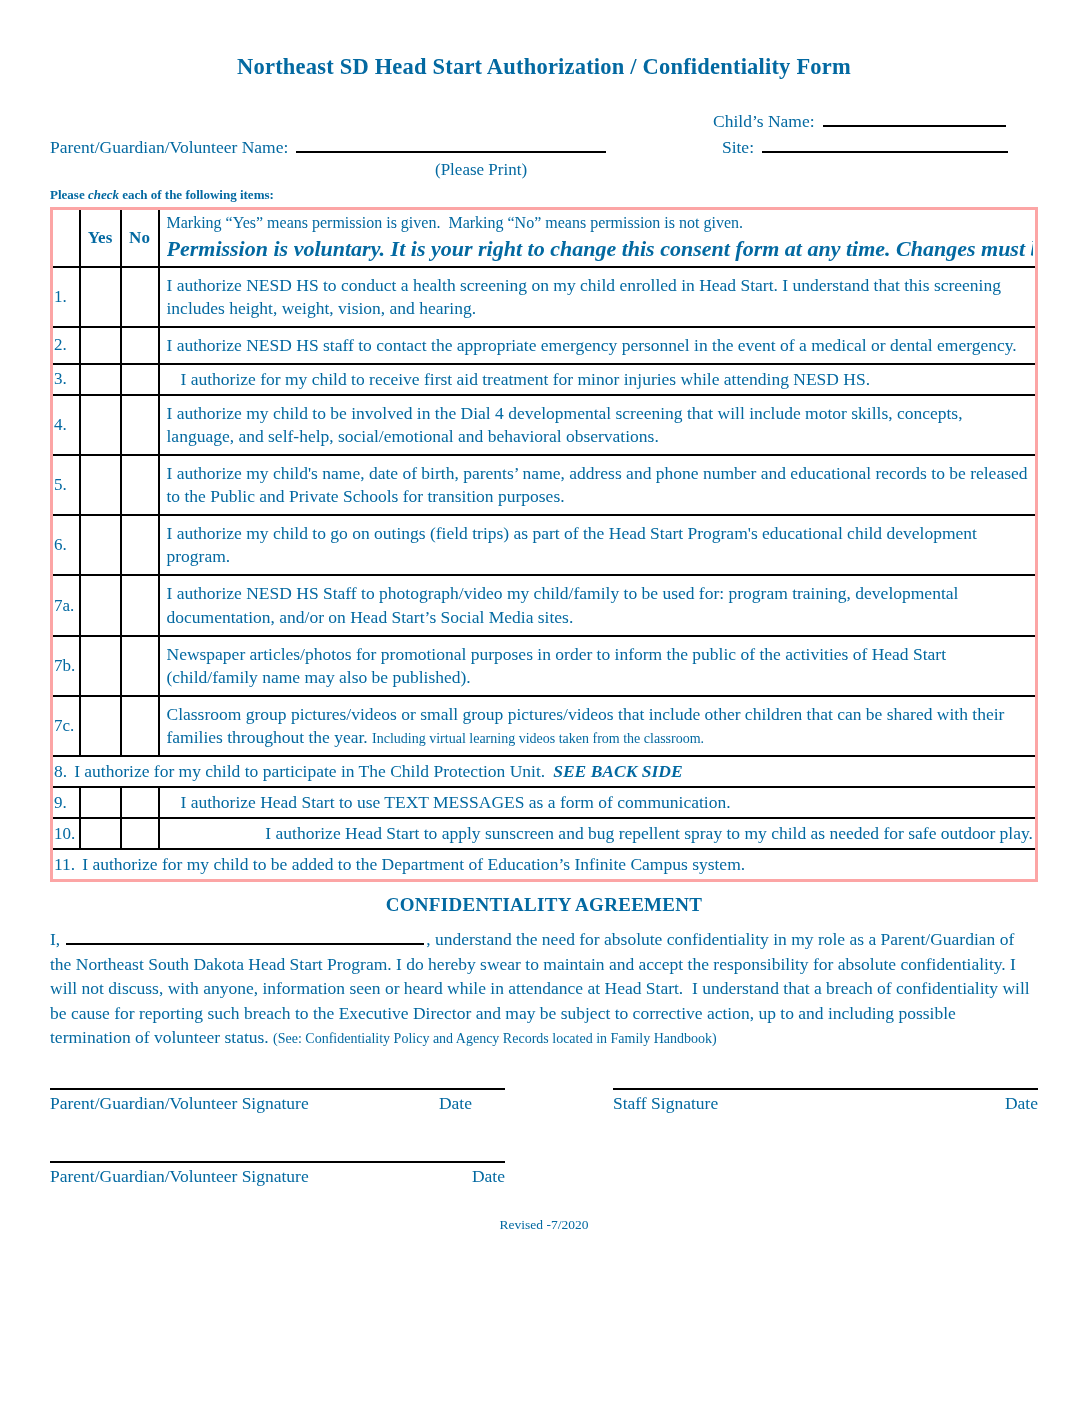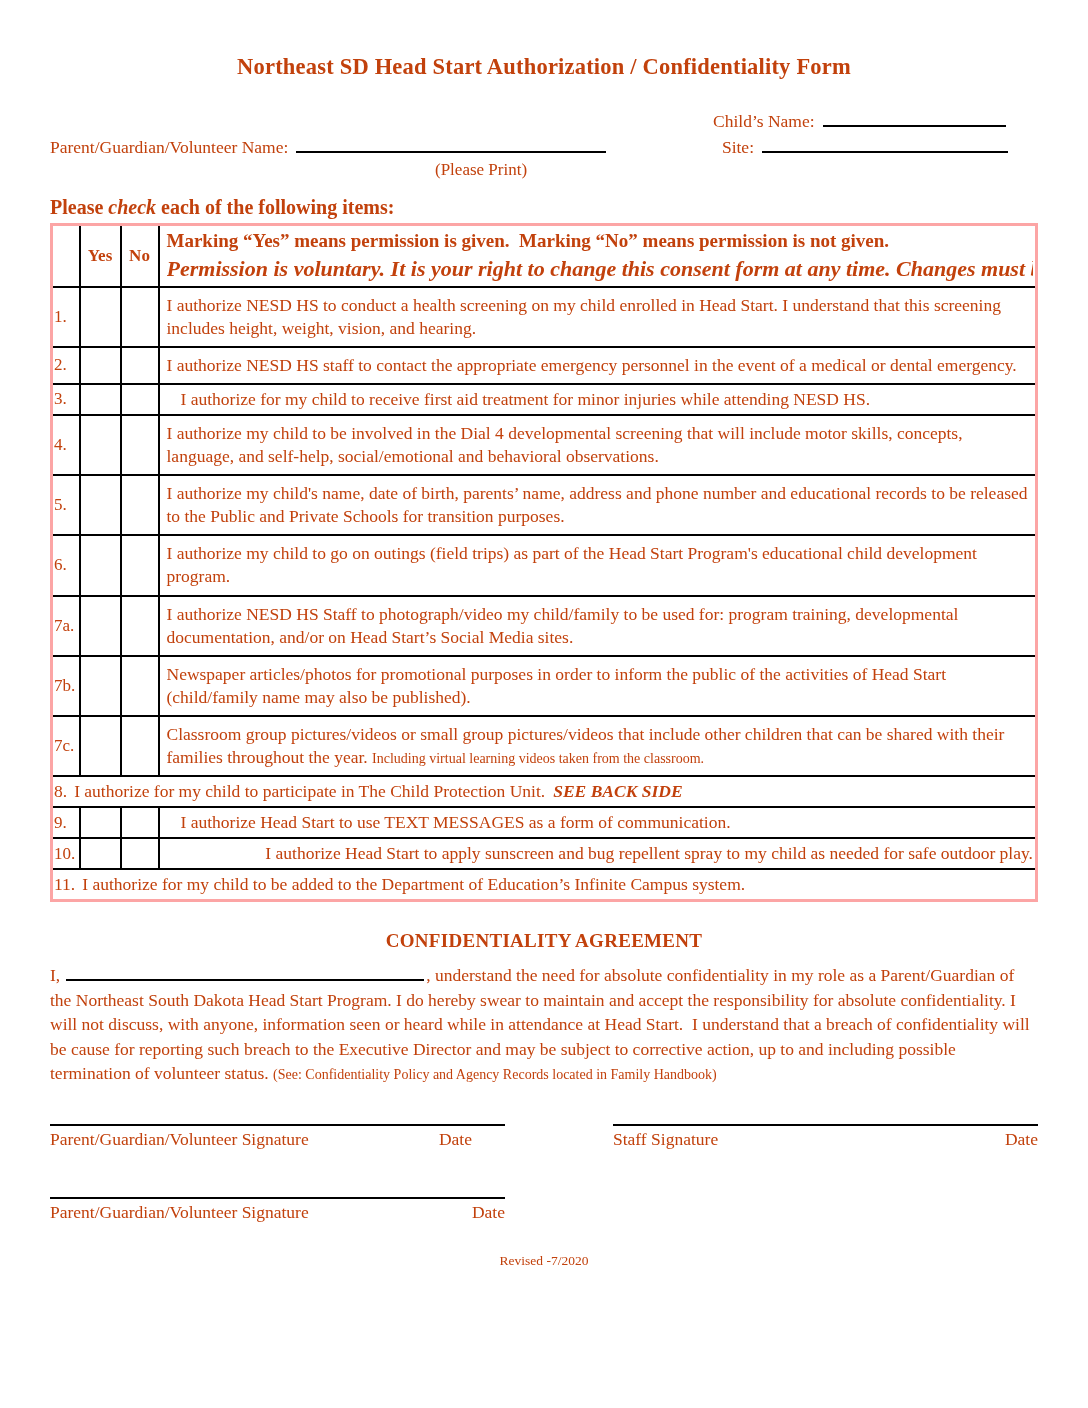--- a/index.html
+++ b/index.html
@@ -1,21 +1,21 @@
 <!DOCTYPE html>
 <html><head>
 <meta charset="utf-8">
 <style>
   * { margin: 0; padding: 0; box-sizing: border-box; }
   html, body { background: #e8e8e8; }
   .page {
     width: 1088px;
     height: 1408px;
     background: #ffffff;
-    color: #c2410c;
+    color: #0369a1;
     font-family: "Liberation Serif", "DejaVu Serif", serif;
     position: relative;
     margin: 0 auto;
     overflow: hidden;
   }
   .content { padding: 0 50px; }
 
   .form-title {
     text-align: center;
     font-size: 22.5px;
@@ -32,59 +32,59 @@
     border-bottom: 2px solid #000;
     height: 0.95em;
     vertical-align: baseline;
   }
   .child-blank { width: 183px; margin-left: 8px; }
   .parent-blank { width: 310px; margin-left: 8px; }
   .site-blank { width: 246px; margin-left: 8px; margin-right: 30px; }
   .parent-spacer { flex: 1; }
   .please-print { font-size: 17px; padding-left: 385px; margin-top: 2px; }
 
-  .check-instruction { font-size: 20px; font-weight: bold; margin-top: 16px; }
+  .check-instruction { font-size: 13px; font-weight: bold; margin-top: 7px; }
   .check-instruction .chk-it { font-style: italic; }
 
   table.consent {
     width: 988px;
     border-collapse: collapse;
     margin-top: 4px;
     table-layout: fixed;
   }
   table.consent td, table.consent th {
     border: 2px solid #000;
     vertical-align: middle;
   }
   table.consent { border: 3px solid #fca5a5; }
   col.c-num { width: 28px; }
   col.c-yes { width: 41px; }
   col.c-no  { width: 38px; }
 
   th.hdr-chk { font-size: 17px; font-weight: bold; text-align: center; padding: 2px 0; }
   td.hdr-desc { padding: 2px 2px 2px 7px; }
-  .hdr-line1 { font-size: 19px; font-weight: bold; line-height: 1.35; }
+  .hdr-line1 { font-size: 16px; font-weight: normal; line-height: 1.35; }
   .hdr-line2 { font-size: 22px; font-weight: bold; font-style: italic; line-height: 1.35; white-space: nowrap; overflow: hidden; }
 
   td.num { font-size: 17px; padding-left: 1px; vertical-align: middle; }
   td.chk { }
   td.desc { font-size: 17.5px; line-height: 1.32; padding: 6px 4px 6px 7px; }
   tr.oneline td.desc { padding: 3px 2px 3px 21px; white-space: nowrap; }
   tr.short td.desc { padding: 3px 2px 3px 7px; text-align: right; }
   td.fullspan { font-size: 17.5px; line-height: 1.32; padding: 3px 2px 3px 1px; white-space: nowrap; }
   td.fullspan .rownum { margin-right: 7px; }
   .see-back { font-weight: bold; font-style: italic; margin-left: 8px; }
   .small-note { font-size: 14px; margin-top: 12px; }
   td.pr-tight { padding-right: 120px; white-space: normal; }
 
   .agreement-heading {
     text-align: center;
     font-size: 19px;
     font-weight: bold;
-    margin-top: 28px;
+    margin-top: 12px;
     letter-spacing: 0.3px;
   }
   .agreement-para {
     margin-top: 11px;
     font-size: 17.5px;
     line-height: 24.5px;
   }
   .name-blank { width: 358px; margin: 0 2px 0 6px; }
   .agreement-note { font-size: 14px; }
 

